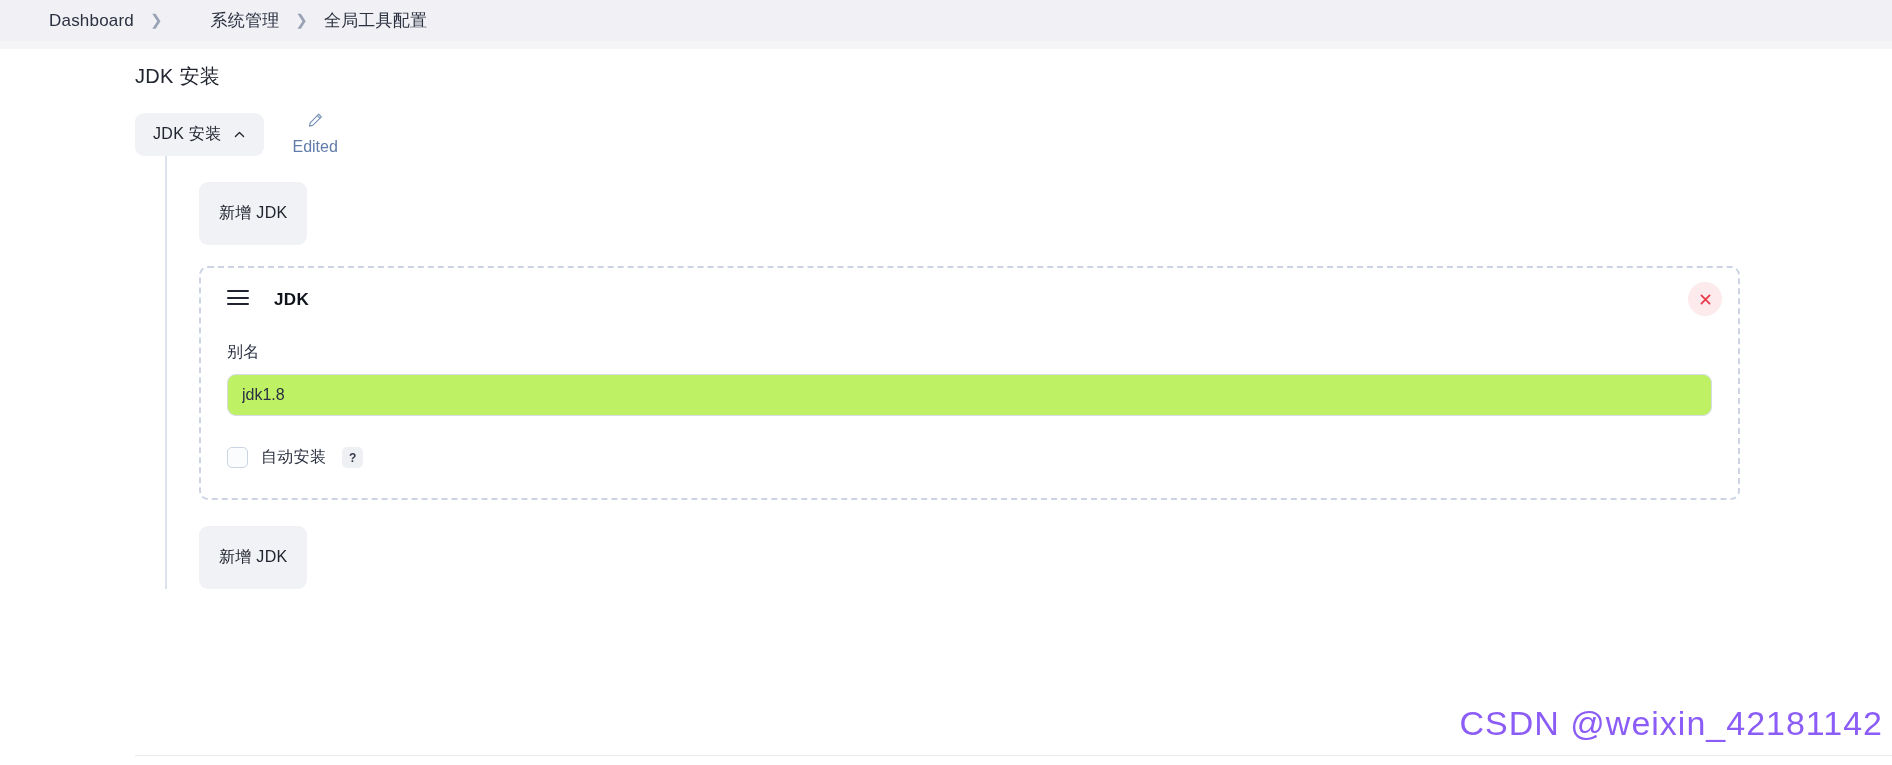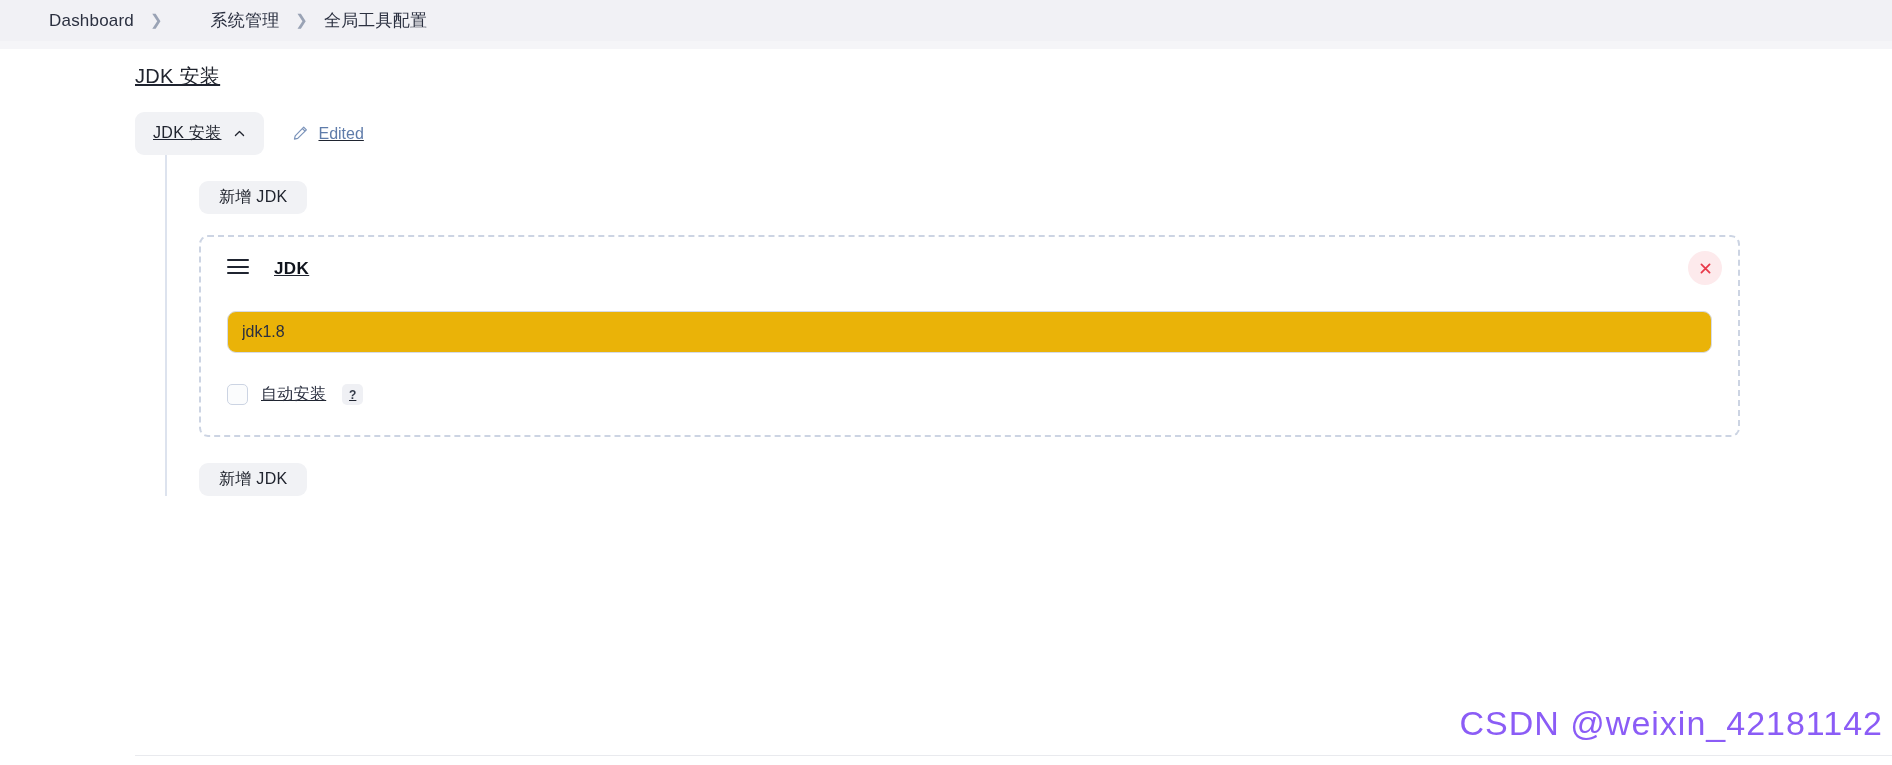--- a/index.html
+++ b/index.html
@@ -47,21 +47,20 @@
   
   .page {
     padding: 0;
     position: relative;
     background: #ffffff;
     height: 716px;
   }
   .content {
     padding-left: 135px;
     padding-top: 14px;
-    text-decoration: underline;
   }
   .page-title {
     font-size: 20px;
     color: #20242e;
     font-weight: 400;
     margin: 0;
     padding: 0 0 22px 0;
     letter-spacing: .3px;
   }
 
@@ -91,36 +90,37 @@
     display: inline-block;
   }
   .edited-link {
     display: inline-flex;
     align-items: center;
     gap: 9px;
     color: #5f7caa;
     font-size: 16px;
     cursor: pointer;
     margin-left: 14px;
+    flex-direction: column;
   }
   .pencil { width: 17px; height: 17px; display: block; }
 
   
   .guide {
     margin-left: 30px;
     border-left: 2px solid #dde3ee;
     padding: 26px 0 0 32px;
     position: relative;
   }
 
   .add-btn {
     background: #f1f2f5;
     border: none;
     border-radius: 9px;
-    padding: 6px 20px;
+    padding: 21px 20px;
     font-size: 16px;
     color: #20242e;
     cursor: pointer;
     font-family: inherit;
     letter-spacing: .3px;
     display: inline-block;
   }
 
   
   .jdk-card {
@@ -180,21 +180,21 @@
     color: #2b3040;
     margin-bottom: 11px;
     letter-spacing: .3px;
   }
   .field-input {
     width: 100%;
     box-sizing: border-box;
     height: 42px;
     border: 1px solid #d6dbe6;
     border-radius: 9px;
-    background: #eab308;
+    background: #bef264;
     padding: 0 14px;
     font-size: 16px;
     color: #2b3040;
     font-family: inherit;
     outline: none;
   }
 
   .check-row {
     display: flex;
     align-items: flex-end;
@@ -302,20 +302,21 @@
           <span class="card-title">JDK</span>
         </div>
 
         <button class="close-btn">
           <svg width="13" height="13" viewBox="0 0 14 14">
             <path d="M2.6 2.6 L11.4 11.4 M11.4 2.6 L2.6 11.4" stroke="#e8394a" stroke-width="1.9" stroke-linecap="round"></path>
           </svg>
         </button>
 
         <div class="field">
+          <div class="field-label">别名</div>
           <input class="field-input" type="text" value="jdk1.8" style="">
         </div>
 
 
         <div class="check-row">
           <span class="checkbox"></span>
           <span class="check-label">自动安装</span>
           <span class="help-badge">?</span>
         </div>
 

